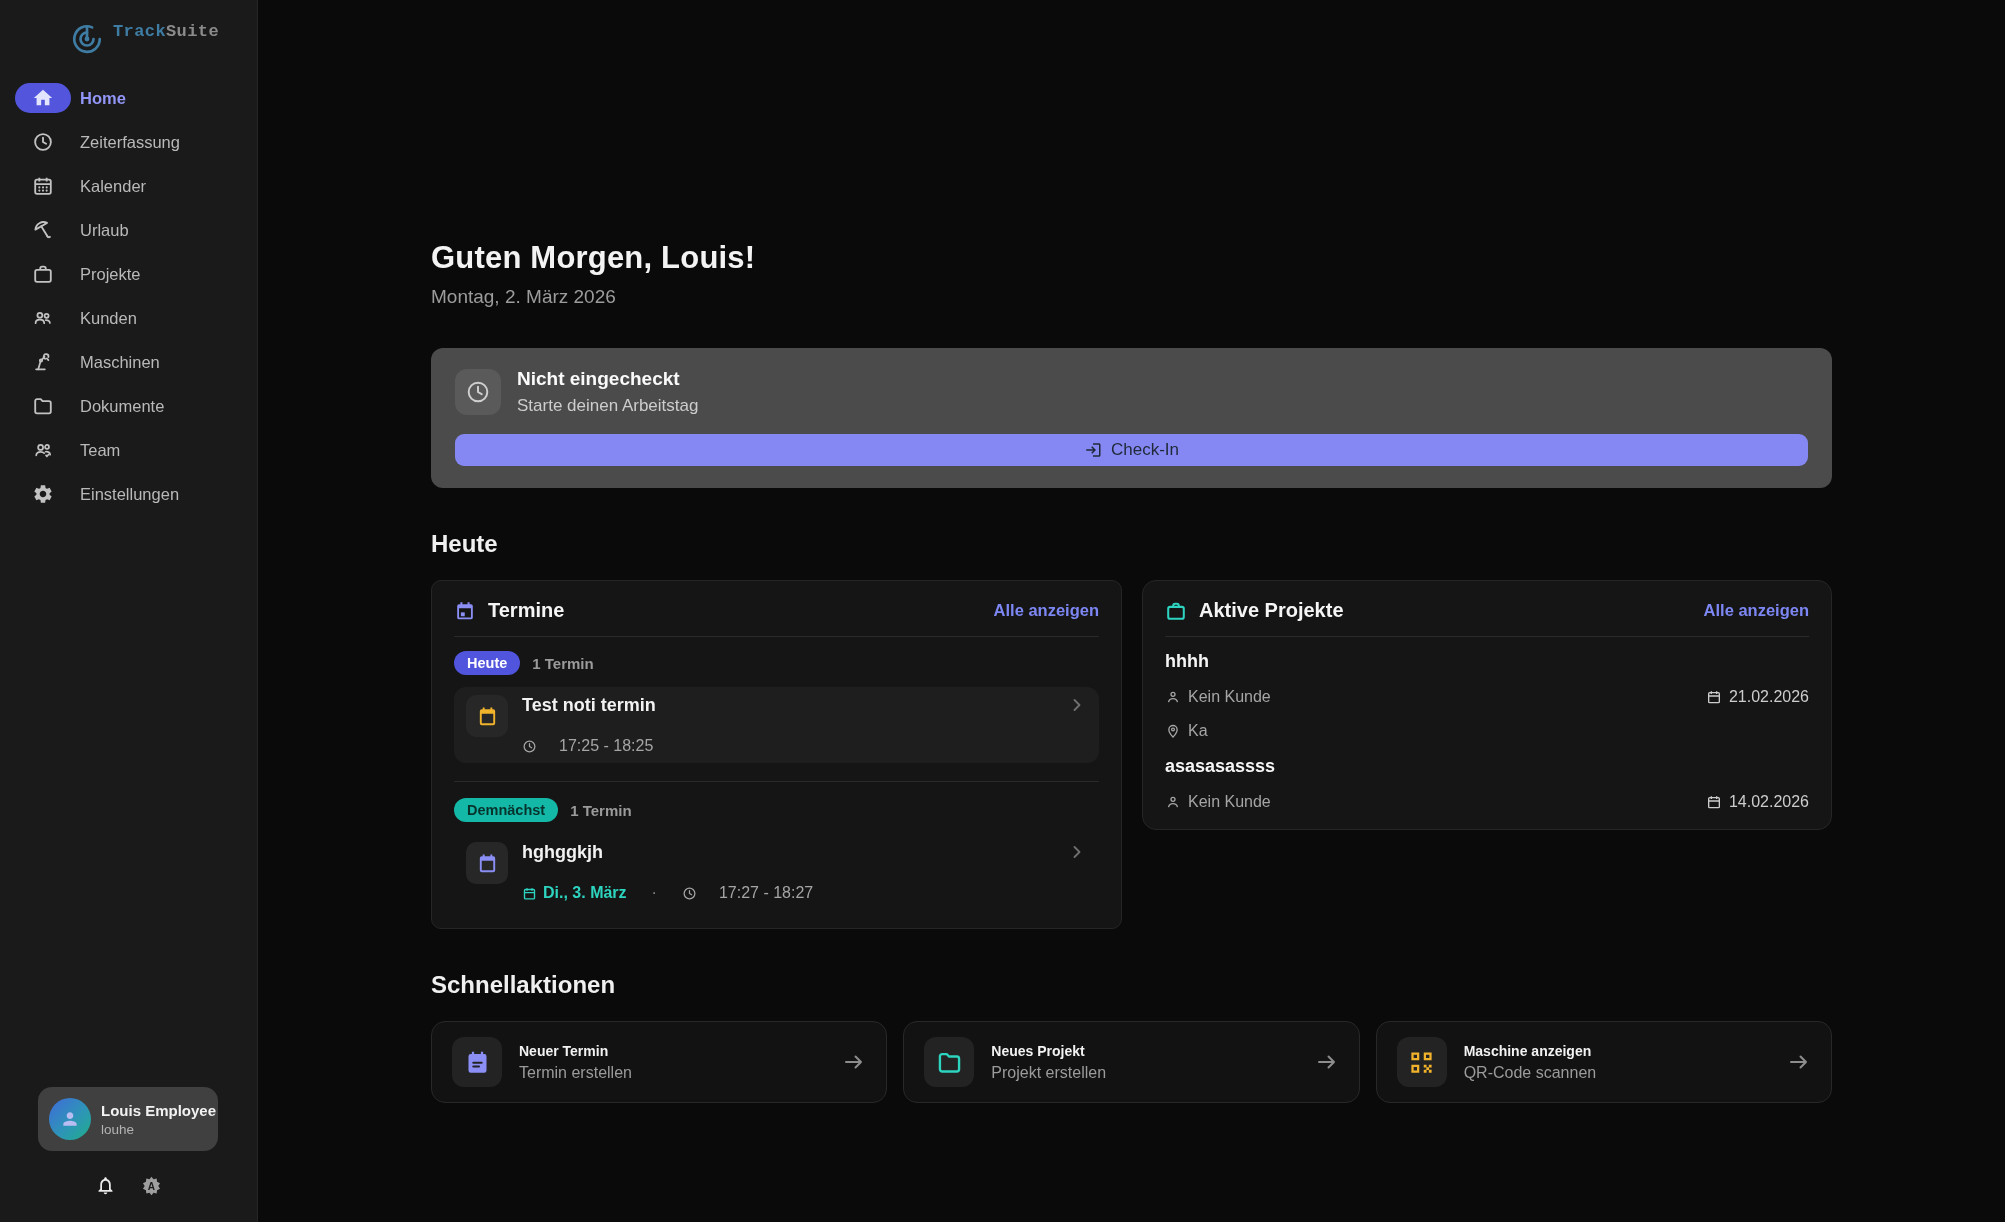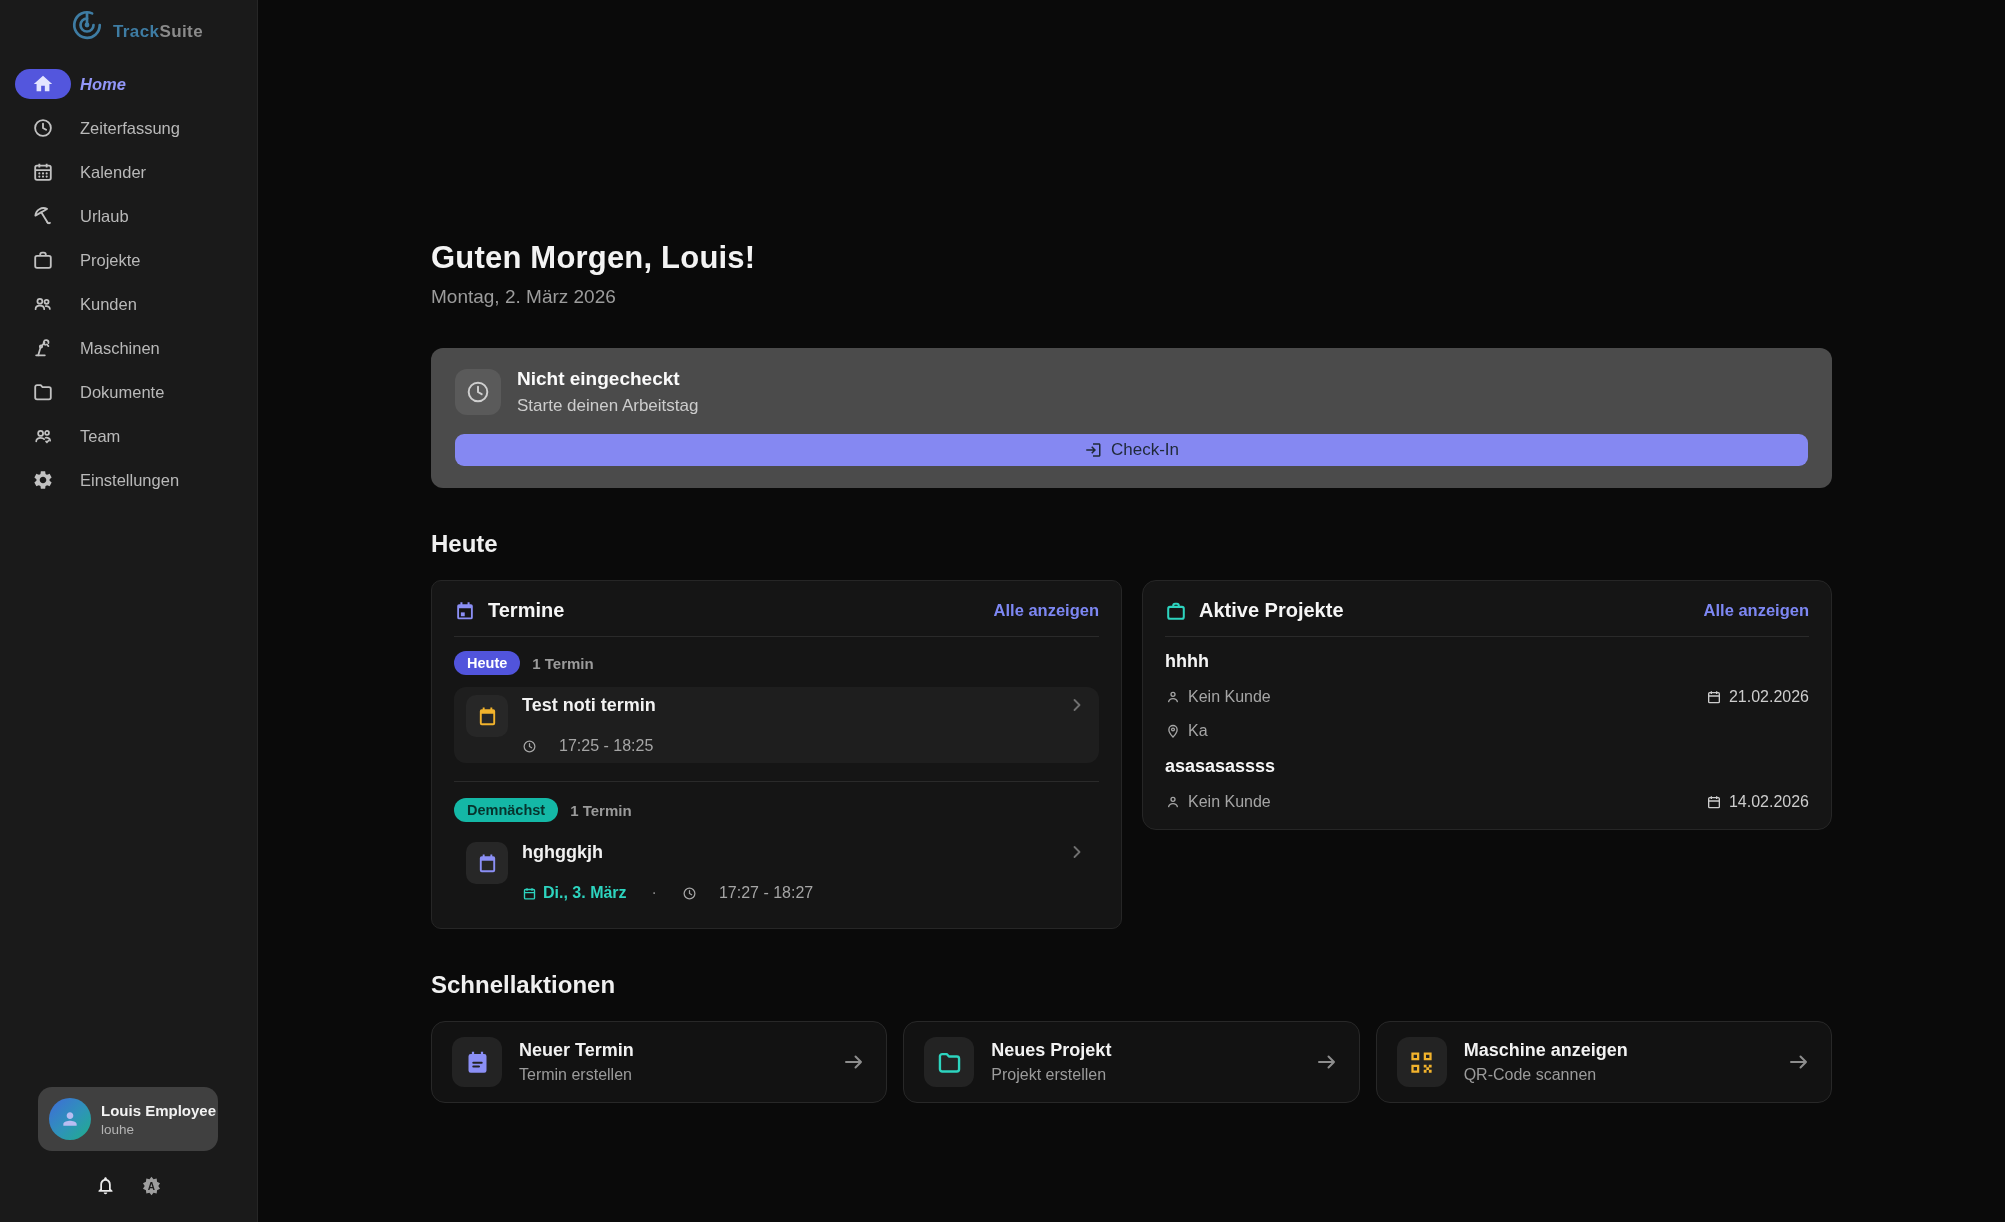--- a/index.html
+++ b/index.html
@@ -11,37 +11,37 @@
     display:flex;
     overflow:hidden;
   }
   
   .sidebar {
     width:258px; min-width:258px; height:100%;
     background:#1a1a1a;
     border-right:1px solid #262626;
     position:relative;
   }
-  .logo-row { display:flex; align-items:flex-end; gap:9px; padding:8px 0 8px 70px; }
+  .logo-row { display:flex; align-items:flex-start; gap:9px; padding:22px 0 8px 70px;font-family:Liberation Mono, monospace; }
   .logo-mark { width:34px; height:34px; }
   .brand { font-size:17px; font-weight:bold; letter-spacing:.4px; }
   .brand .t1 { color:#3e7ca3; }
   .brand .t2 { color:#8b8b8b; font-weight:bold; }
   .nav { margin-top:12px; }
   .nav-item {
     height:44px; display:flex; align-items:center; padding-left:15px; cursor:pointer;
   }
   .nav-pill {
     width:56px; height:30px; border-radius:15px;
     display:flex; align-items:center; justify-content:center;
     color:#c2c2c2;
   }
   .nav-item.active .nav-pill { background:#5356dd; color:#e3e5ff; }
   .nav-label { margin-left:9px; font-size:16.5px; color:#b9b9b9; }
-  .nav-item.active .nav-label { color:#9296f7; font-weight:bold;font-style:italic; }
+  .nav-item.active .nav-label { color:#9296f7; font-weight:bold; }
   .nav-icon { width:22px; height:22px; }
 
   .sidebar-bottom { position:absolute; left:0; right:0; bottom:24px; }
   .user-card {
     margin-left:38px; width:180px; height:64px; border-radius:14px;
     background:#404040; display:flex; align-items:center; padding:0 11px; gap:10px;
     cursor:pointer;
   }
   .avatar {
     width:42px; height:42px; min-width:42px; border-radius:50%;
@@ -127,21 +127,21 @@
   .qa-row { display:flex; gap:16px; margin-top:22px; }
   .qa-card {
     flex:1; background:#121212; border:1px solid #282828; border-radius:14px;
     padding:15px 20px; display:flex; align-items:center; gap:17px; cursor:pointer;
   }
   .qa-tile {
     width:50px; height:50px; min-width:50px; border-radius:12px; background:#232323;
     display:flex; align-items:center; justify-content:center;
   }
   .qa-tile svg { width:27px; height:27px; }
-  .qa-title { font-size:18px; font-weight:bold; color:#f2f2f2; }
+  .qa-title { font-size:14px; font-weight:bold; color:#f2f2f2; }
   .qa-sub { font-size:16px; color:#9b9b9b; margin-top:5px; }
   .qa-arrow { margin-left:auto; width:24px; height:24px; color:#8d8d8d; }
 
   .purple { color:#8b8ff5; }
   .teal { color:#2dd4bf; }
   .amber { color:#f2b32c; }
 </style>
 </head>
 <body>
 

